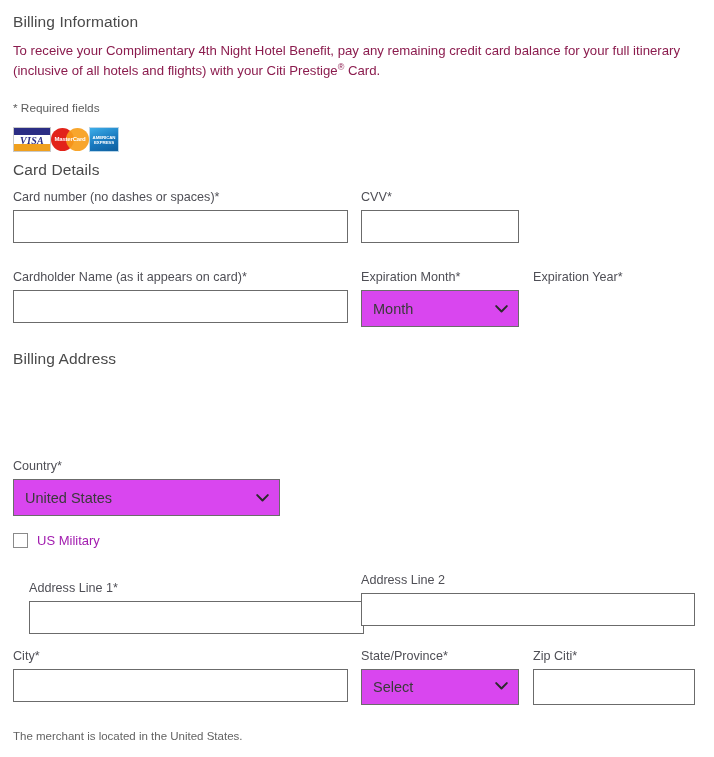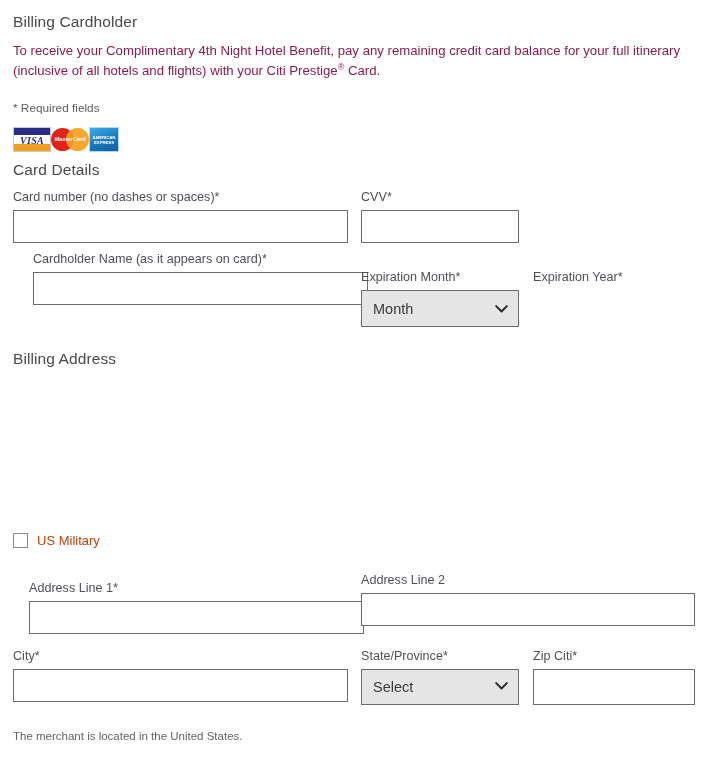--- a/index.html
+++ b/index.html
@@ -164,21 +164,21 @@
   .select-wrap {
     position: relative;
     width: 100%;
     height: 37px;
   }
   .select-box {
     display: flex;
     align-items: center;
     width: 100%;
     height: 37px;
-    background: #e5e5e5;
+    background: #d946ef;
     border: 1px solid #6b6b6b;
     padding: 0 11px;
     font-size: 14.5px;
     color: #3a3a3a;
   }
   .chev {
     position: absolute;
     right: 11px;
     top: 50%;
     transform: translateY(-50%);
@@ -196,37 +196,37 @@
     gap: 9px;
   }
   .checkbox-box {
     width: 15px;
     height: 15px;
     border: 1px solid #8a8a8a;
     background: #ffffff;
   }
   .checkbox-label {
     font-size: 13px;
-    color: #c2410c;
+    color: #a21caf;
   }
 
   .footer-note {
     position: absolute;
     left: 13px;
     top: 730px;
     font-size: 11.5px;
     color: #636363;
   }
 </style>
 </head>
 <body>
 
 <div class="page">
 
-  <div class="h-section" id="heading-billing-information">Billing Cardholder</div>
+  <div class="h-section" id="heading-billing-information">Billing Information</div>
 
   <div class="notice">
     <span>To receive your Complimentary 4th Night Hotel Benefit, pay any remaining credit card balance for your full itinerary (inclusive of all hotels and flights) with your Citi Prestige</span><sup>®</sup><span> Card.</span>
   </div>
 
   <div class="required-note">* Required fields</div>
 
   <div class="card-logos">
     <div class="logo-visa">
       <div class="band-top"></div>
@@ -248,21 +248,21 @@
   <div class="field" style="left:13px; top:190px; width:335px;">
     <label class="field-label">Card number (no dashes or spaces)*</label>
     <input class="text-input" type="text" placeholder="" style="">
   </div>
 
   <div class="field" style="left:361px; top:190px; width:158px;">
     <label class="field-label">CVV*</label>
     <input class="text-input" type="text" placeholder="" style="">
   </div>
 
-  <div class="field" style="left:13px; top:252px; width:335px;margin-left:20px;">
+  <div class="field" style="left:13px; top:270px; width:335px;">
     <label class="field-label">Cardholder Name (as it appears on card)*</label>
     <input class="text-input" type="text" placeholder="" style="">
   </div>
 
   <div class="field" style="left:361px; top:270px; width:158px;">
     <label class="field-label">Expiration Month*</label>
     <div class="select-wrap">
       <div class="select-box">Month</div>
       <span class="chev">
         <svg width="13" height="9" viewBox="0 0 13 9">
@@ -272,20 +272,31 @@
     </div>
   </div>
 
   <div class="field" style="left:533px; top:270px; width:162px;">
     <label class="field-label">Expiration Year*</label>
   </div>
 
   <div class="h-section" id="heading-billing-address">Billing Address</div>
 
 
+  <div class="field" style="left:13px; top:459px; width:267px;">
+    <label class="field-label">Country*</label>
+    <div class="select-wrap">
+      <div class="select-box">United States</div>
+      <span class="chev">
+        <svg width="13" height="9" viewBox="0 0 13 9">
+            <path d="M1.2 1.6 L6.5 7 L11.8 1.6" fill="none" stroke="#2b2b2b" stroke-width="2" stroke-linecap="round" stroke-linejoin="round"></path>
+          </svg>
+      </span>
+    </div>
+  </div>
 
   <div class="checkbox-row">
     <div class="checkbox-box"></div>
     <span class="checkbox-label">US Military</span>
   </div>
 
   <div class="field" style="left:29px; top:573px; width:335px;margin-top:8px;">
     <label class="field-label">Address Line 1*</label>
     <input class="text-input" type="text" placeholder="" style="">
   </div>

